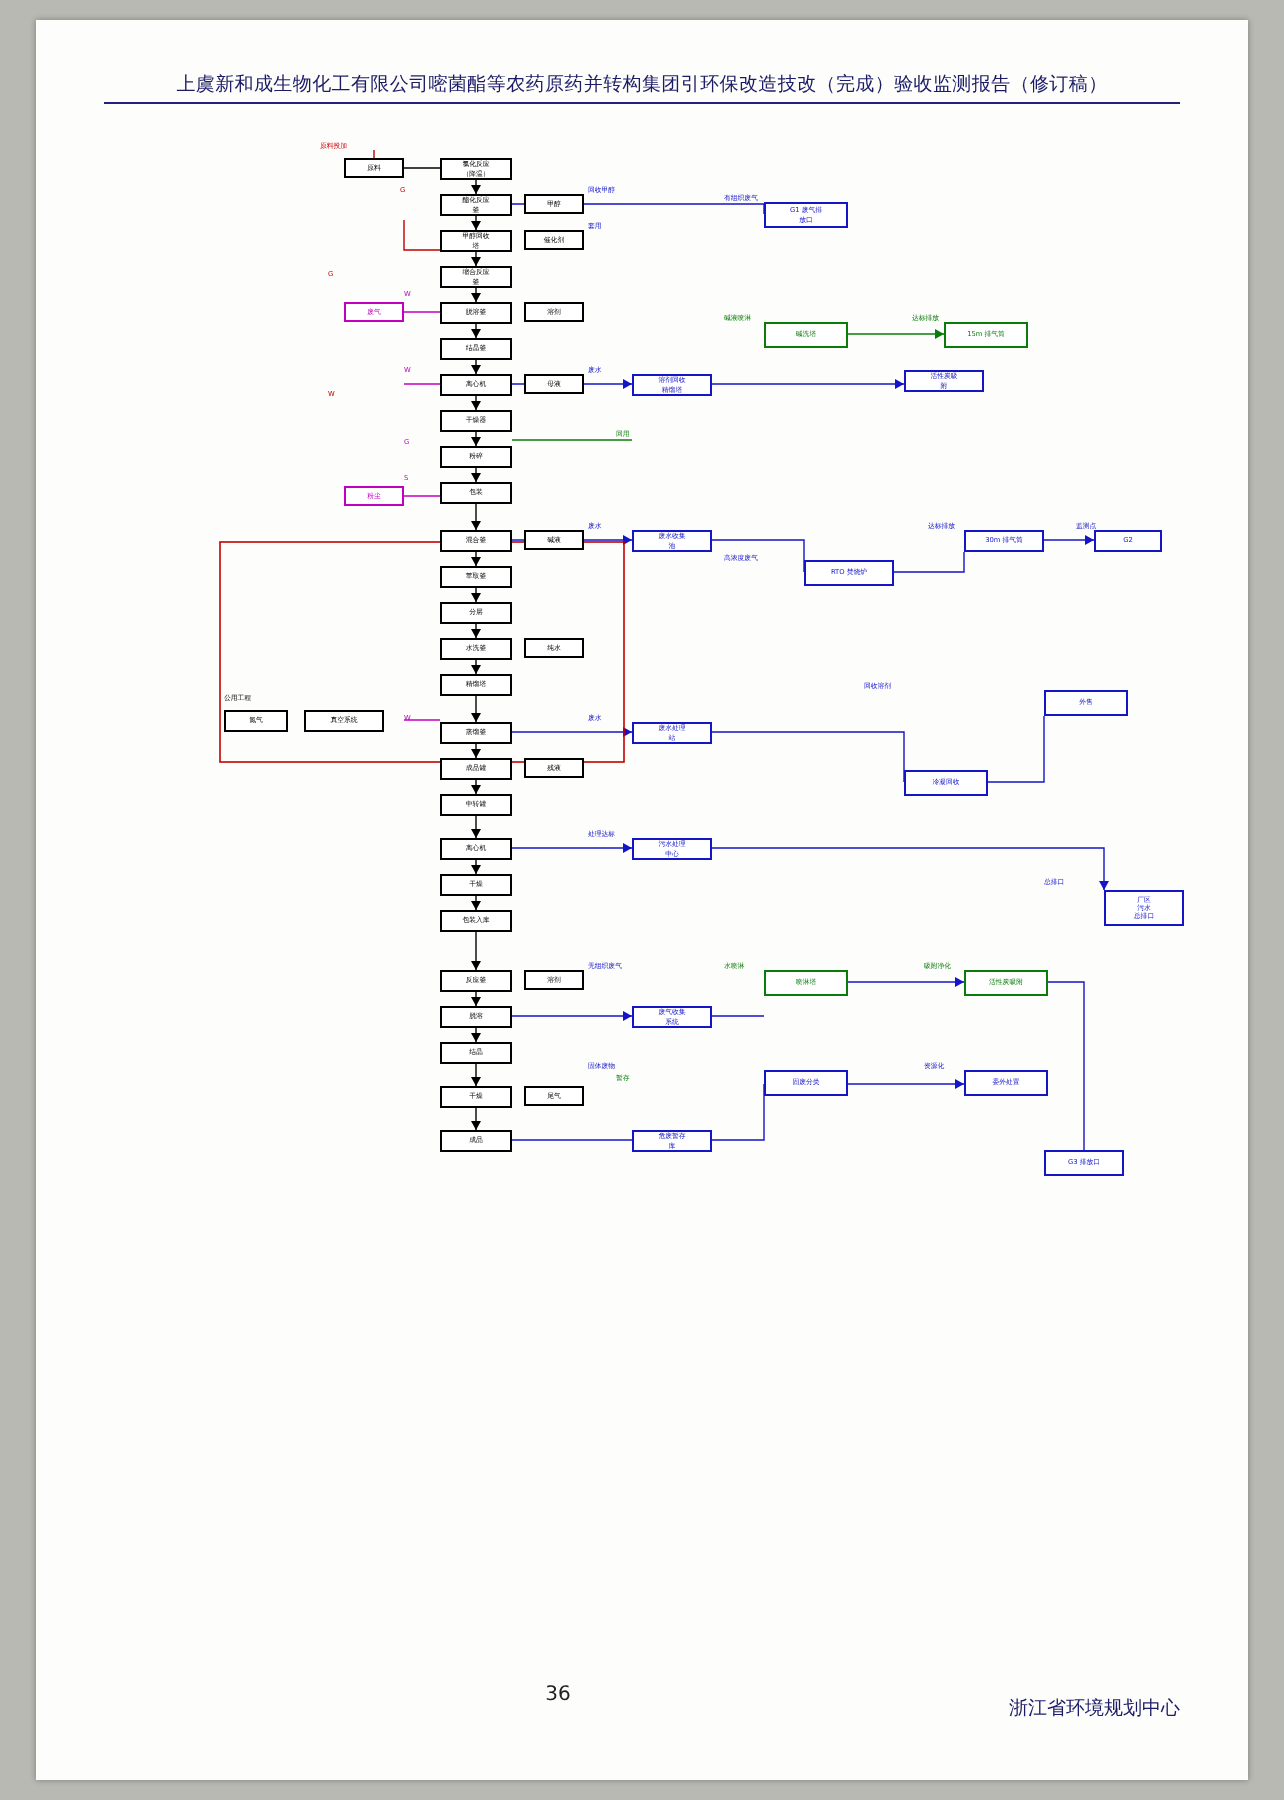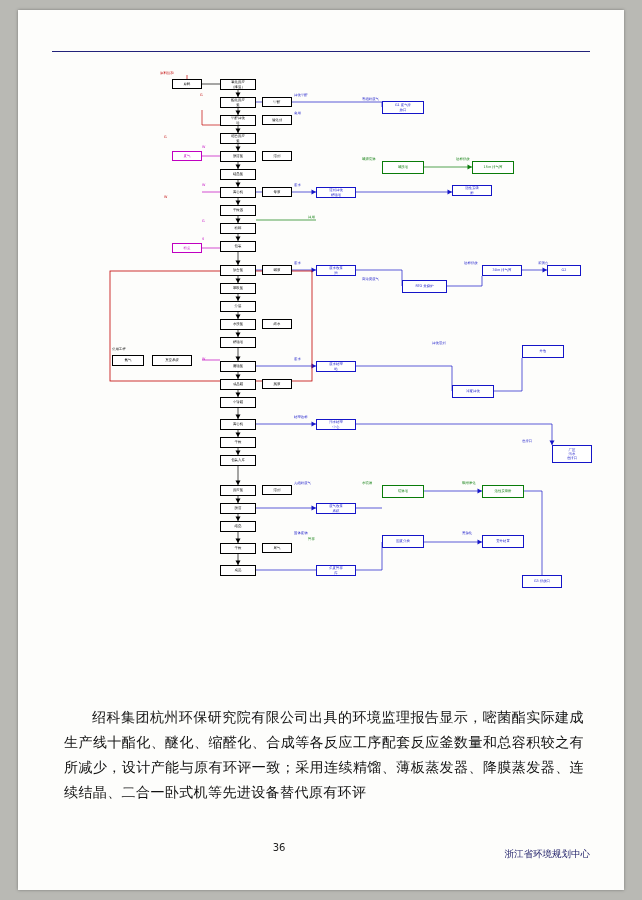--- a/index.html
+++ b/index.html
@@ -75,20 +75,21 @@
   .lbl.green{color:#0a7c0a;}
   .lbl.red{color:#c00000;}
   .lbl.mag{color:#c000c0;}
   svg.lines{position:absolute;left:0;top:0;width:540px;height:580px;}
 </style>
 </head>
 <body>
 
 <div class="page">
 
+  <div class="header">上虞新和成生物化工有限公司嘧菌酯等农药原药并转构集团引环保改造技改（完成）验收监测报告（修订稿）</div>
   <div class="header-rule"></div>
 
   <div class="fig-wrap">
     <svg class="lines" viewBox="0 0 540 580">
 
       <g stroke="#000" stroke-width="0.7" fill="none">
         <path d="M186 25 L186 32"></path>
           <path d="M186 43 L186 50"></path>
         <path d="M186 61 L186 68"></path>
           <path d="M186 79 L186 86"></path>
@@ -303,19 +304,16 @@
       <div class="lbl" style="left: 60px; top: 282px;">公用工程</div>
       <div class="lbl blue" style="left: 470px; top: 374px;">总排口</div>
       <div class="lbl blue" style="left: 486px; top: 196px;">监测点</div>
       <div class="lbl red" style="left: 112px; top: 70px;">G</div>
       <div class="lbl red" style="left: 112px; top: 130px;">W</div>
       <div class="lbl green" style="left: 256px; top: 150px;">回用</div>
       <div class="lbl green" style="left: 256px; top: 472px;">暂存</div>
     </div>
 
 
-  <div class="body-text">
-    <span class="indent">绍科集团杭州环保研究院有限公司出具的环境监理报告显示，嘧菌酯实际建成生产线十酯化、醚化、缩醛化、合成等各反应工序配套反应釜数量和总容积较之有所减少，设计产能与原有环评一致；采用连续精馏、薄板蒸发器、降膜蒸发器、连续结晶、二合一卧式机等先进设备替代原有环评</span>
-  </div>
 
   <div class="page-num">36</div>
   <div class="footer-right">浙江省环境规划中心</div>
 </div>
 
 </body></html>

